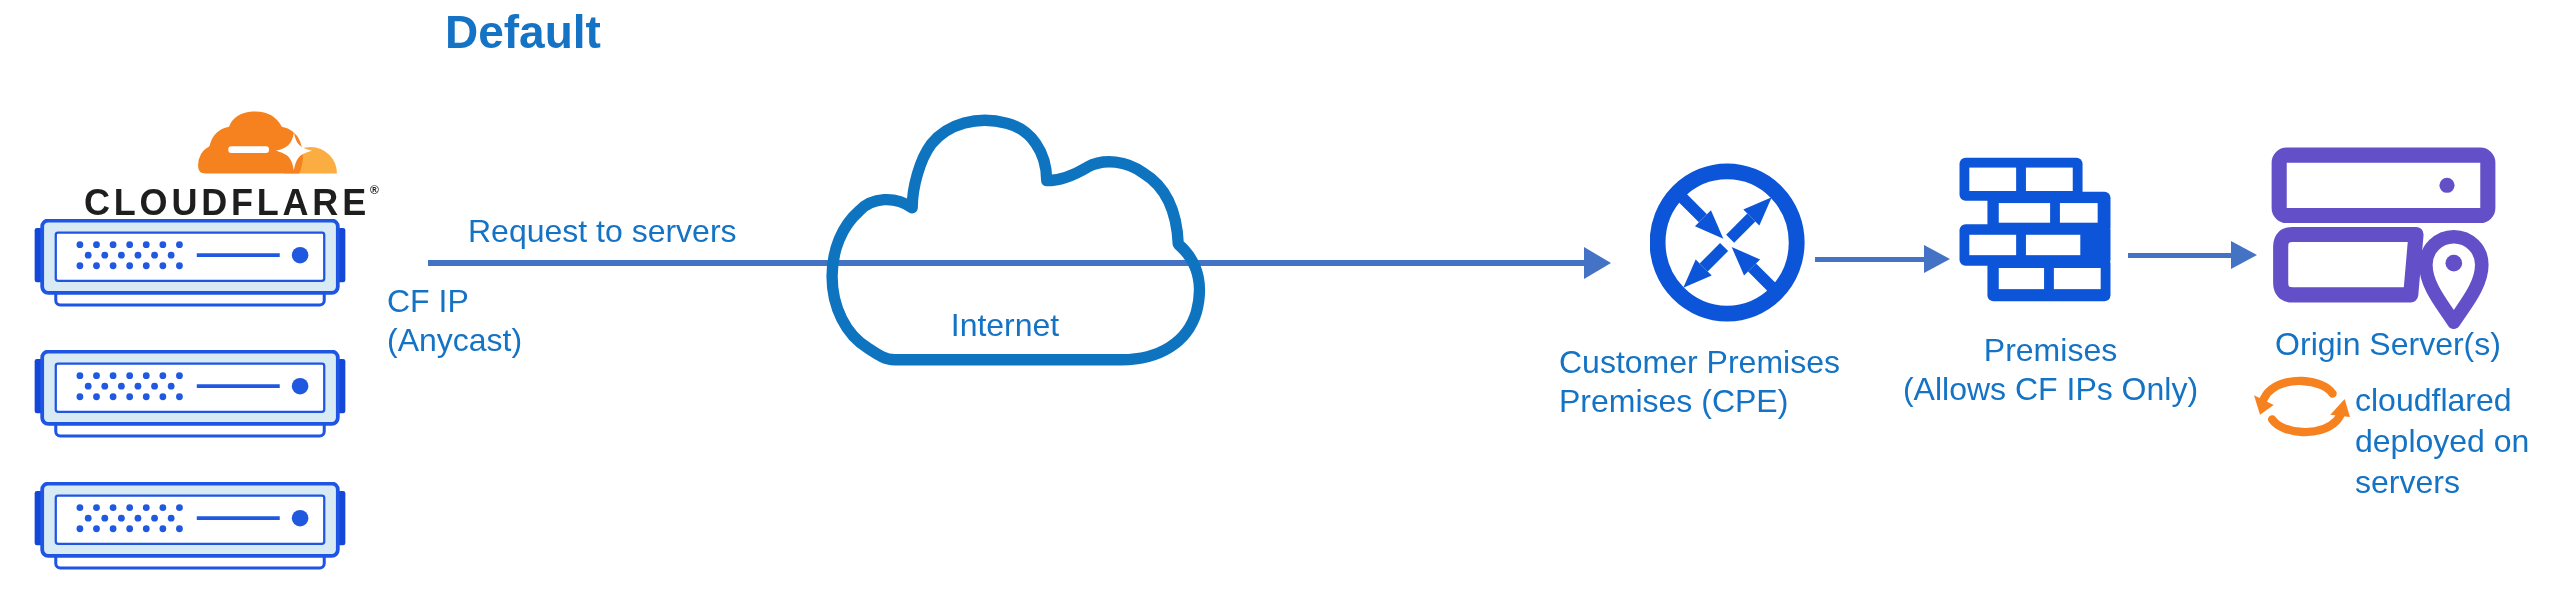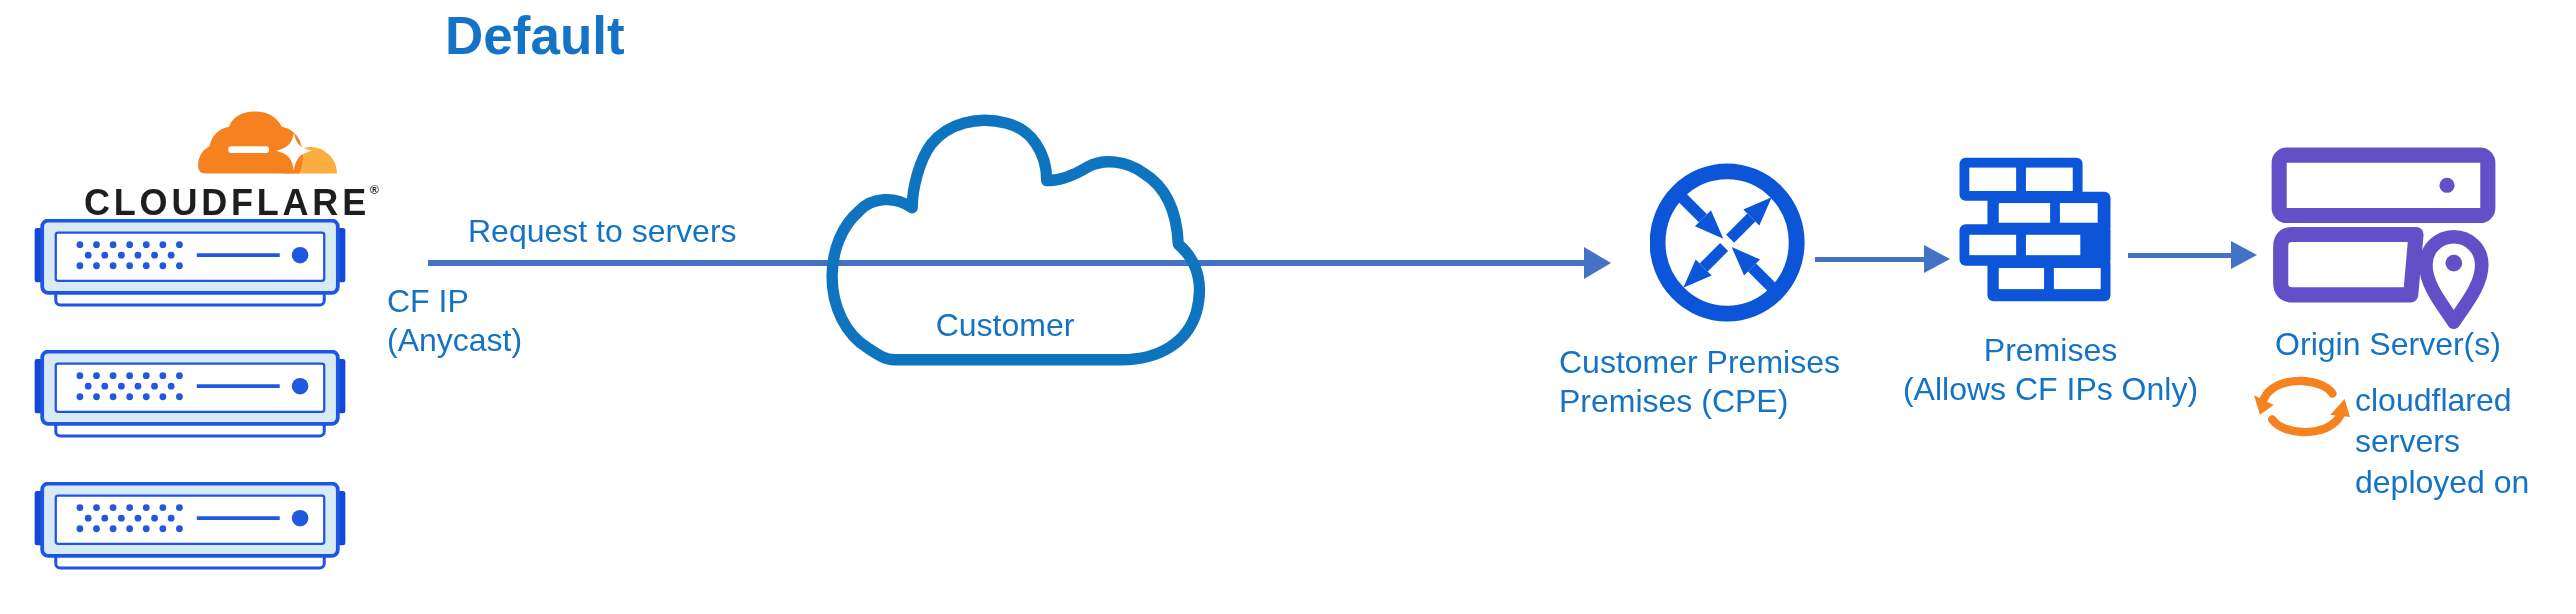--- a/index.html
+++ b/index.html
@@ -1,21 +1,21 @@
 <!DOCTYPE html>
 <html style="--bg: #FFFFFF; --text-blue: #1473C4; --connector-blue: #4472C4; --icon-blue: #0D55D8; --cloud-blue: #0F74C0; --server-border: #1F55E3; --server-fill: #D8EBF4; --server-tab: #1347D8; --server-detail: #2158E0; --purple: #6350C8; --orange: #F6821F; --orange-light: #FBAD41; --wordmark-black: #1E1E1E;font-size:12px"><head>
 <meta charset="utf-8">
 <style>
   html,body{margin:0;padding:0;background:#fff;}
   #stage{position:relative;width:2576px;height:614px;background:var(--bg,#fff);overflow:hidden;
          font-family:"Liberation Sans","DejaVu Sans",sans-serif;}
   .abs{position:absolute;}
   .blue-label{color:var(--text-blue,#1473C4);font-size:32px;line-height:39px;font-weight:500;}
   .centered{text-align:center;}
-  #page-title{left:445px;top:4.5px;font-size:53px;font-weight:600;color:var(--text-blue,#1473C4);}
+  #page-title{left:445px;top:4.5px;font-size:46px;font-weight:600;color:var(--text-blue,#1473C4);}
   #wordmark{left:44px;top:182px;font-size:36px;font-weight:bold;letter-spacing:3.8px;
             color:var(--wordmark-black,#1E1E1E);white-space:nowrap;margin-left:40px;}
   #wordmark .reg{font-size:12px;vertical-align:21px;letter-spacing:0;}
   
   .hline{height:6px;background:var(--connector-blue,#4472C4);}
   .ahead{width:0;height:0;border-top:16px solid transparent;border-bottom:16px solid transparent;
          border-left:27px solid var(--connector-blue,#4472C4);}
   .ahead.small{border-top-width:14.4px;border-bottom-width:14.4px;border-left-width:26px;}
   
   .st-cloud{stroke:var(--cloud-blue,#0F74C0);fill:none;}
@@ -163,21 +163,21 @@
       C 402 62 372 58 350 70
       C 330 82 310 88 296 88
       C 296 50 275 20 243 12
       C 205 2 165 12 143 40
       C 128 60 118 97 118 124
       C 95 108 65 110 48 128
       C 25 148 12 180 12 215
       C 12 255 30 292 60 310
       C 72 318 82 325 95 325 Z"></path>
   </svg>
-  <div class="abs blue-label centered" style="left:899px;top:306px;width:212px;">Customer</div>
+  <div class="abs blue-label centered" style="left:899px;top:306px;width:212px;">Internet</div>
 
   <svg class="abs" style="left:1650px;top:163px;" width="155" height="159" viewBox="0 0 205 210">
     <ellipse class="st-icon" cx="102" cy="105" rx="92" ry="94" stroke-width="21"></ellipse>
     <g class="fl-icon" stroke="none">
       <polygon points="97,100 80.6,62.4 59.4,83.6"></polygon>
       <polygon points="161,45 144.6,82.6 123.4,61.4"></polygon>
       <polygon points="44,165 81.6,148.6 60.4,127.4"></polygon>
       <polygon points="108,111 145.6,127.4 124.4,148.6"></polygon>
     </g>
     <g class="st-icon" stroke-width="15">
@@ -233,18 +233,18 @@
   <div class="abs blue-label centered" style="left:2263px;top:325px;width:250px;">Origin Server(s)</div>
 
   <svg class="abs" style="left:2254px;top:374px;" width="102" height="68" viewBox="0 0 135 90">
     <path class="st-orange" stroke-width="11" stroke-linecap="round" d="M104 26 C90 6 40 2 19 24 C16 27 14 31 12 35"></path>
     <polygon class="fl-orange" points="8,54 0,28 26,41"></polygon>
     <path class="st-orange" stroke-width="11" stroke-linecap="round" d="M24 60 C38 80 88 84 109 62 C112 59 114 55 116 51"></path>
     <polygon class="fl-orange" points="120,33 101,54 127,57"></polygon>
   </svg>
   <div class="abs blue-label" style="left:2355px;top:380px;line-height:41px;">
     <div>cloudflared</div>
+    <div>deployed on</div>
     <div>servers</div>
-    <div>deployed on</div>
   </div>
 
 </div>
 
 
 </body></html>

